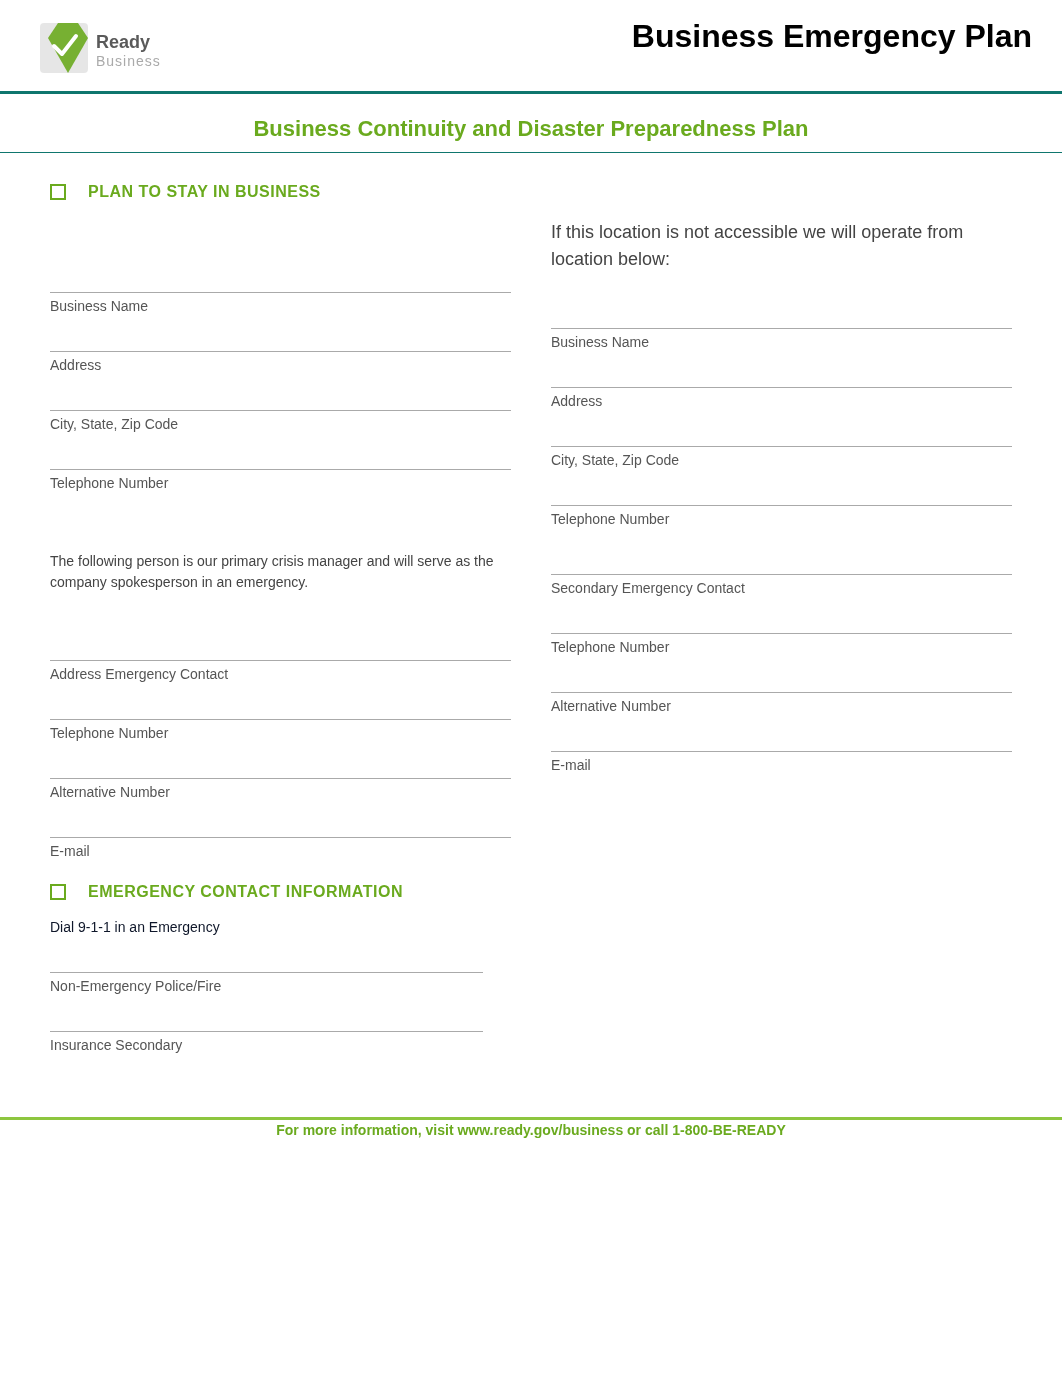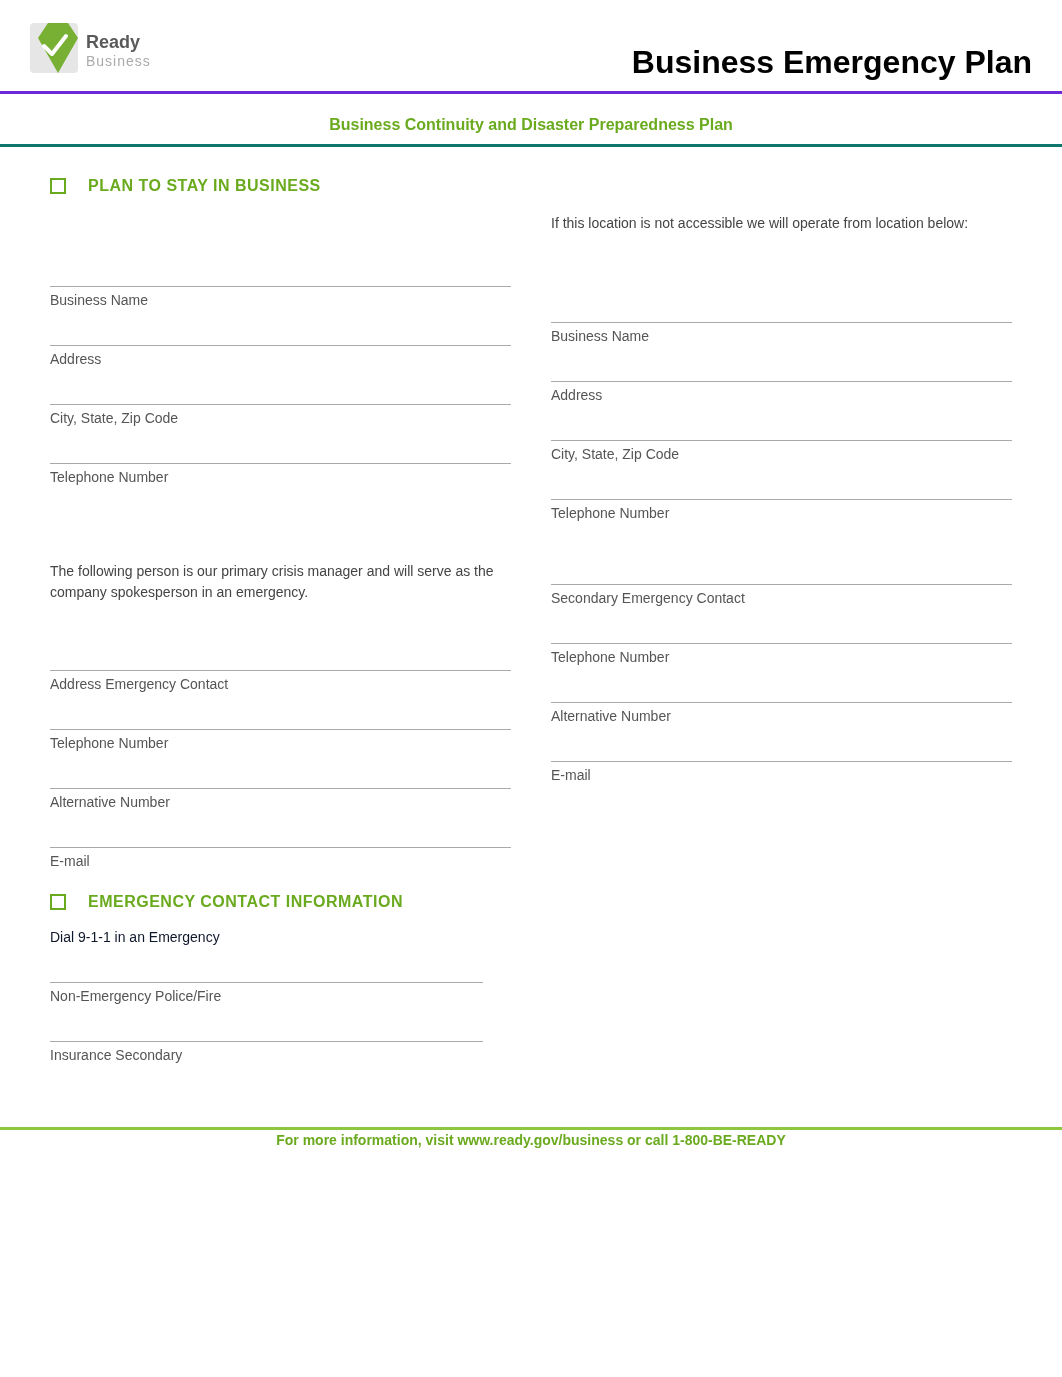--- a/index.html
+++ b/index.html
@@ -6,47 +6,47 @@
     body {
       font-family: Arial, sans-serif;
       background: #fff;
       width: 1062px;
       min-height: 1377px;
       color: #333;
       font-size: 15px;
     }
     .header {
       display: flex;
-      align-items: flex-end;
-      padding: 18px 30px 0 30px;
-      border-bottom: 3px solid #6d28d9;
+      align-items: flex-start;
+      padding: 18px 30px 0 40px;
+      border-bottom: 3px solid #0f766e;
       padding-bottom: 10px;
     }
     .logo-area {
       width: 200px;
       flex-shrink: 0;
     }
     .logo-svg {
       width: 180px;
       height: 60px;
     }
     .header-title {
       flex: 1;
       text-align: right;
       font-size: 32px;
       font-weight: bold;
       color: #000000;
     }
     .page-subtitle {
       text-align: center;
-      font-size: 16px;
+      font-size: 22px;
       font-weight: bold;
       color: #6aaa1e;
       padding: 22px 30px 10px 30px;
-      border-bottom: 3px solid #0f766e;
+      border-bottom: 1px solid #0f766e;
     }
     .main-content {
       padding: 20px 50px 20px 50px;
     }
     .two-col {
       display: flex;
       gap: 40px;
     }
     .col-left {
       flex: 1;
@@ -90,21 +90,21 @@
       color: #555;
     }
     .intro-text {
       font-size: 14px;
       color: #444;
       line-height: 1.5;
       margin-bottom: 16px;
       min-height: 70px;
     }
     .right-intro {
-      font-size: 14px;
+      font-size: 18px;
       color: #444;
       line-height: 1.5;
       margin-bottom: 16px;
       min-height: 70px;
       padding-top: 0;
     }
     .emergency-section {
     }
     .dial-text {
       font-size: 14px;
@@ -194,21 +194,21 @@
         <span class="field-label">City, State, Zip Code</span>
       </div>
 
       <div class="form-field">
         <div class="form-line"></div>
         <span class="field-label">Telephone Number</span>
       </div>
     </div>
   </div>
 
-  <div class="two-col" style="margin-top:26px;">
+  <div class="two-col" style="margin-top:10px;">
     <div class="col-left">
       <div class="intro-text">The following person is our primary crisis manager and will serve as the company spokesperson in an emergency.</div>
 
       <div class="form-field">
         <div class="form-line"></div>
         <span class="field-label">Address Emergency Contact</span>
       </div>
 
       <div class="form-field">
         <div class="form-line"></div>

